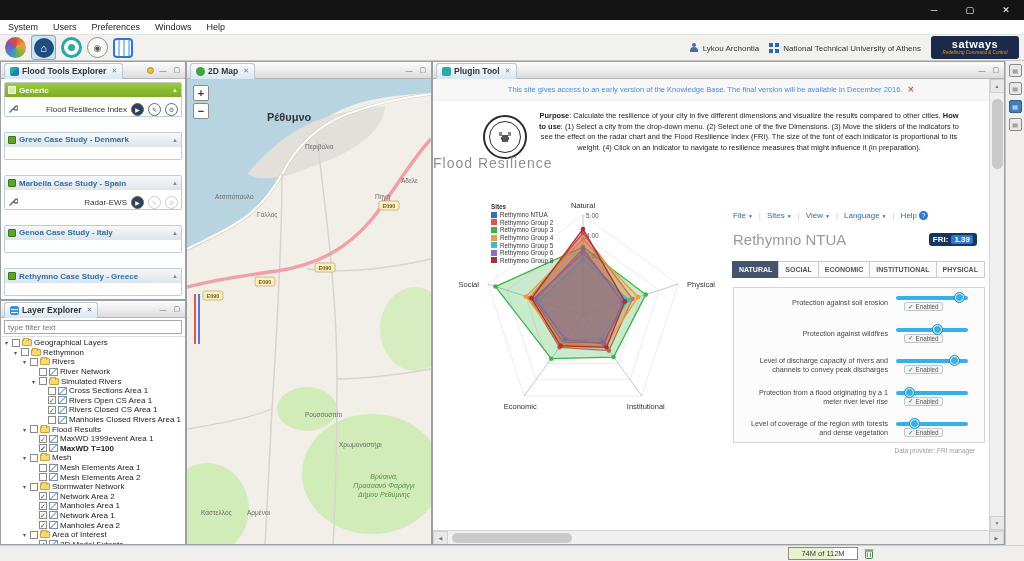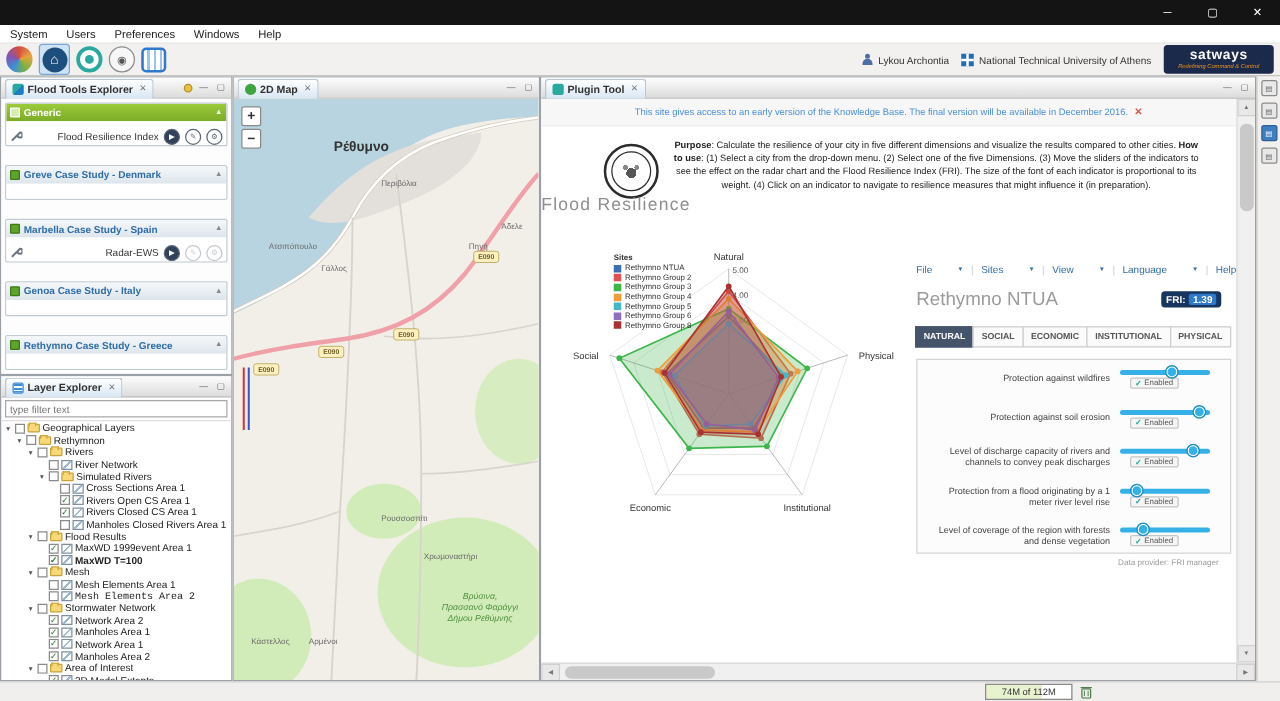--- a/index.html
+++ b/index.html
@@ -107,21 +107,21 @@
 .intro{position:absolute;left:104px;top:32px;width:424px;font-size:7.4px;line-height:1.45;color:#222;text-align:center;}
 .fr-title{position:absolute;left:0;top:76px;width:100%;text-align:left;font-size:14px;color:#8e8e8e;letter-spacing:1px;}
 #radar-svg{position:absolute;left:10px;top:118px;}
 .axis-label{font-size:7.5px;fill:#333;}
 .tick-label{font-size:6.5px;fill:#555;}
 .legend{position:absolute;left:58px;top:124px;font-size:6.3px;color:#333;z-index:4;}
 .legend-title{font-weight:bold;margin-bottom:1px;}
 .legend-row{display:flex;align-items:center;gap:3px;height:7.6px;}
 .legend-sw{width:6px;height:6px;flex:0 0 6px;}
 .plug-menu{position:absolute;left:300px;top:132px;display:flex;align-items:center;gap:6px;font-size:8px;color:#2f6da8;}
-.pm-item{display:flex;align-items:center;gap:20px;justify-content:space-between;}
+.pm-item{display:flex;align-items:center;gap:2px;justify-content:space-between;}
 .pm-caret{font-size:5px;}
 .pm-sep{color:#ccc;}
 .help-badge{width:9px;height:9px;border-radius:50%;background:#2e79c9;color:#fff;font-size:7px;display:inline-flex;align-items:center;justify-content:center;}
 .site-name{position:absolute;left:300px;top:152px;font-size:15px;color:#9b9b9b;}
 .fri-badge{position:absolute;right:12px;top:154px;background:#17355e;border-radius:3px;color:#fff;font-size:8px;font-weight:bold;display:flex;align-items:center;gap:3px;padding:2px 4px;}
 .fri-value{background:#2e79c9;border-radius:2px;padding:0 3px;color:#fff;}
 .dim-tabs{position:absolute;left:300px;top:182px;display:flex;}
 .dim-tab{font-size:7px;font-weight:bold;color:#555;background:#fbfbfb;border:1px solid #ccc;padding:4px 6px;margin-left:-1px;}
 .dim-tab.active{background:#44546a;color:#fff;border-color:#44546a;}
 .sliders-box{position:absolute;left:300px;top:208px;width:252px;height:156px;border:1px solid #d5d5d5;background:#fcfcfc;padding:5px 6px;display:flex;flex-direction:column;justify-content:space-between;}
@@ -358,21 +358,21 @@
               <span class="tw-cb"></span>
               <span class="tw-folder"></span>
               <span class="tw-label">Mesh</span>
             </div>
             <div class="tree-row" style="padding-left: 27px;">
               <span class="tw-exp"></span>
               <span class="tw-cb"></span>
               <span class="tw-layer"></span>
               <span class="tw-label">Mesh Elements Area 1</span>
             </div>
-            <div class="tree-row" style="padding-left: 27px; font-family: Liberation Mono, monospace;">
+            <div class="tree-row" style="padding-left: 27px;">
               <span class="tw-exp"></span>
               <span class="tw-cb"></span>
               <span class="tw-layer"></span>
               <span class="tw-label">Mesh Elements Area 2</span>
             </div>
             <div class="tree-row" style="padding-left: 18px;">
               <span class="tw-exp">▾</span>
               <span class="tw-cb"></span>
               <span class="tw-folder"></span>
               <span class="tw-label">Stormwater Network</span>
@@ -633,36 +633,36 @@
           </div>
           <div class="dim-tabs" id="dim-tabs">
               <div class="dim-tab active">NATURAL</div>
               <div class="dim-tab">SOCIAL</div>
               <div class="dim-tab">ECONOMIC</div>
               <div class="dim-tab">INSTITUTIONAL</div>
               <div class="dim-tab">PHYSICAL</div>
             </div>
           <div class="sliders-box" id="sliders-box">
               <div class="sl-row">
+                <div class="sl-label">Protection against soil erosion</div>
+                <div class="sl-ctrl">
+                  <div class="sl-track">
+                    <div class="sl-thumb" style="left: calc(88% - 5px);"></div>
+                  </div>
+                  <div class="sl-enabled">
+                    <span class="sl-check">✓</span>
+                    <span>Enabled</span>
+                  </div>
+                </div>
+              </div>
+              <div class="sl-row">
                 <div class="sl-label">Protection against wildfires</div>
                 <div class="sl-ctrl">
                   <div class="sl-track">
                     <div class="sl-thumb" style="left: calc(57% - 5px);"></div>
-                  </div>
-                  <div class="sl-enabled">
-                    <span class="sl-check">✓</span>
-                    <span>Enabled</span>
-                  </div>
-                </div>
-              </div>
-              <div class="sl-row">
-                <div class="sl-label">Protection against soil erosion</div>
-                <div class="sl-ctrl">
-                  <div class="sl-track">
-                    <div class="sl-thumb" style="left: calc(88% - 5px);"></div>
                   </div>
                   <div class="sl-enabled">
                     <span class="sl-check">✓</span>
                     <span>Enabled</span>
                   </div>
                 </div>
               </div>
               <div class="sl-row">
                 <div class="sl-label">Level of discharge capacity of rivers and channels to convey peak discharges</div>
                 <div class="sl-ctrl">

